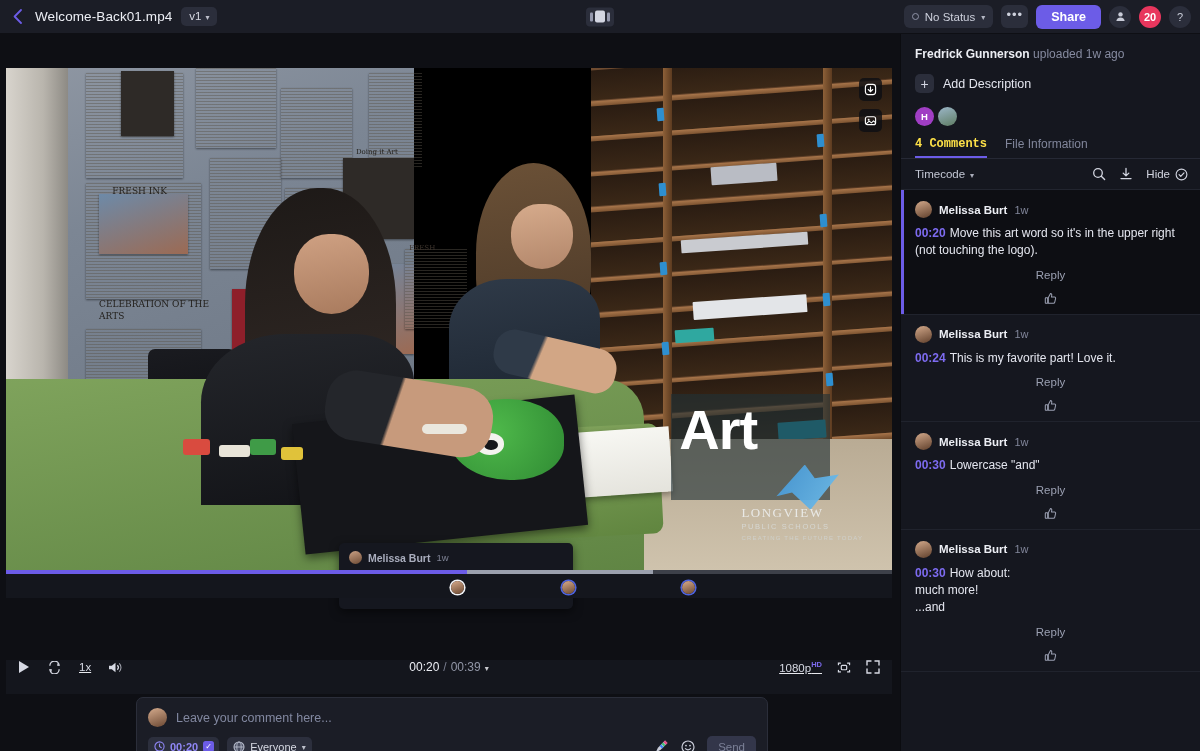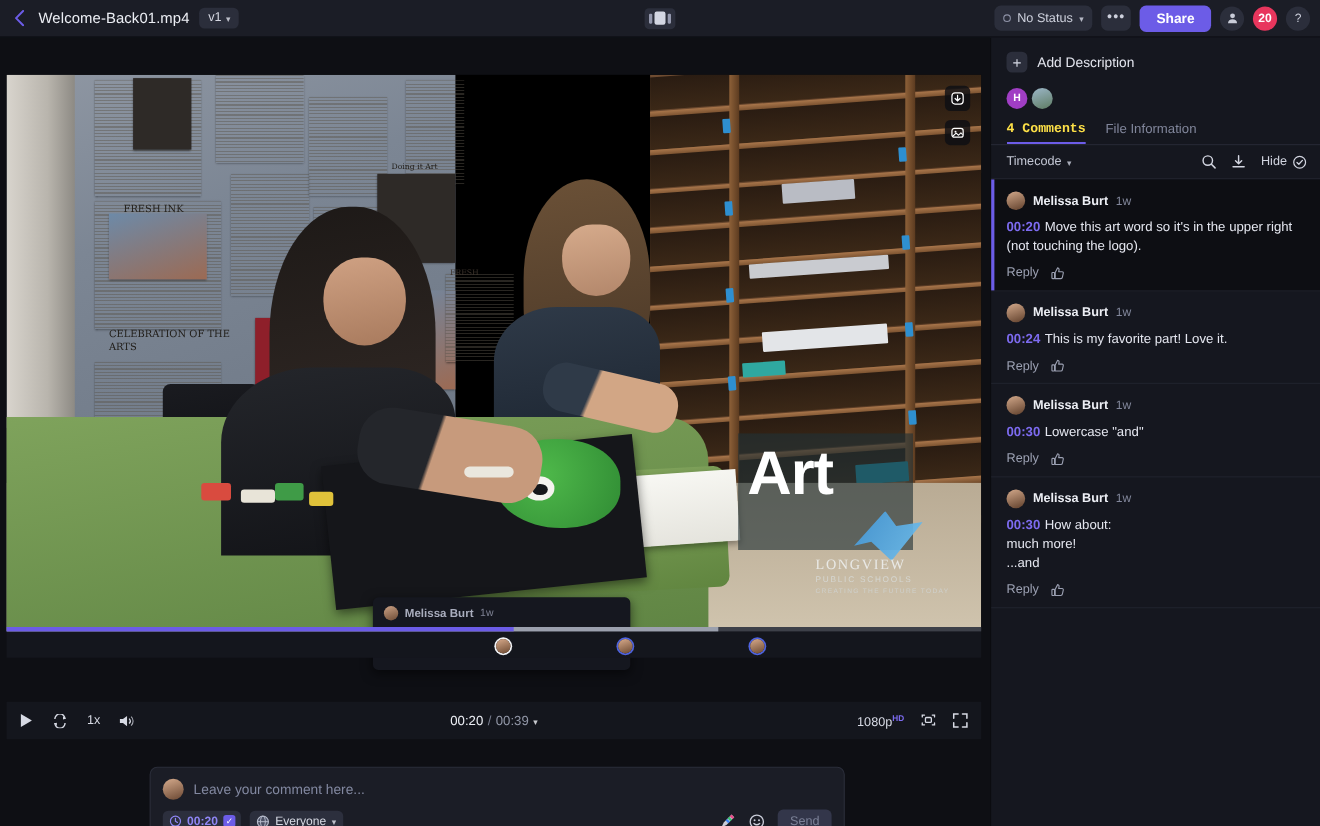--- a/index.html
+++ b/index.html
@@ -175,22 +175,22 @@
   .p-buffer { position: absolute; left: 0; top: 0; height: 4px; background: #9ba0ad; }
   .p-fill { position: absolute; left: 0; top: 0; height: 4px; background: #6c5ce7; }
   .marker {
     position: absolute; top: 11px; width: 13px; height: 13px; border-radius: 50%;
     background: linear-gradient(160deg,#d8ab8c,#6b4830); cursor: pointer;
   }
   .marker.ring-white { box-shadow: 0 0 0 1.6px #f2f3f6; }
   .marker.ring-blue { box-shadow: 0 0 0 1.6px #4e63e0; }
 
   
-  .controls { position: absolute; left: 6px; top: 604px; width: 886px; height: 34px;
-              background: #14161d; display: flex; align-items: center; padding: 0 12px; }
+  .controls { position: absolute; left: 6px; top: 626px; width: 886px; height: 34px;
+              background: #14161d; display: flex; align-items: flex-start; padding: 0 12px; text-decoration: underline; }
   .ctl { color: #d7dae4; cursor: pointer; display: flex; align-items: center; }
   .ctl-left { display: flex; align-items: center; gap: 17px; }
   .speed { font-size: 11.5px; color: #d7dae4; }
   .ctl-center { position: absolute; left: 50%; transform: translateX(-50%);
                 display: flex; align-items: center; gap: 4px; font-size: 12px; }
   .t-cur { color: #eceef4; }
   .t-sep { color: #797e8f; }
   .t-dur { color: #9297a7; }
   .ctl-right { margin-left: auto; display: flex; align-items: center; gap: 15px; }
   .quality { font-size: 11.5px; color: #d7dae4; position: relative; cursor: pointer; }
@@ -244,21 +244,21 @@
   .comment { padding: 11px 14px 9px; border-bottom: 1px solid #20232d; position: relative; cursor: pointer; }
   .comment.active { background: #0d0e13; }
   .comment.active::before { content: ""; position: absolute; left: 0; top: 0; bottom: 0; width: 2.5px; background: #6c5ce7; }
   .c-head { display: flex; align-items: center; gap: 7px; margin-bottom: 7px; }
   .c-ava { width: 17px; height: 17px; border-radius: 50%; flex: none;
            background: linear-gradient(160deg,#d3a98b,#5f3f2b); }
   .c-name { font-size: 11.5px; color: #eceef4; font-weight: bold; }
   .c-age { font-size: 11px; color: #82879b; }
   .c-body { font-size: 12px; color: #e4e6ef; line-height: 1.45; }
   .c-tc { color: #7d6bf0; font-weight: bold; margin-right: 4px; }
-  .c-actions { display: flex; align-items: center; gap: 11px; margin-top: 9px; }
+  .c-actions { display: flex; align-items: center; gap: 11px; margin-top: 9px; flex-direction: column; }
   .c-reply { font-size: 11.5px; color: #9ba0b2; cursor: pointer; }
   .c-like { cursor: pointer; color: #9ba0b2; display: flex; align-items: center; }
   svg { display: block; }
 </style>
 </head>
 <body>
 
 <div class="app">
 
   <div class="topbar">
@@ -537,20 +537,24 @@
                   <path d="M4.4 8.6 Q7 11 9.6 8.6" stroke="#c9ccd8" stroke-width="1.2" fill="none" stroke-linecap="round"></path>
                 </svg>
             </div>
             <div class="send-btn">Send</div>
           </div>
         </div>
       </div>
     </div>
 
     <div class="sidebar">
+      <div class="sb-uploader">
+        <span class="up-name">Fredrick Gunnerson</span>
+        <span class="up-meta">uploaded 1w ago</span>
+      </div>
 
       <div class="sb-desc">
         <div class="plus-sq">+</div>
         <div class="desc-lbl">Add Description</div>
       </div>
 
       <div class="sb-avatars">
         <div class="sb-ava purple">H</div>
         <div class="sb-ava photo"></div>
       </div>

